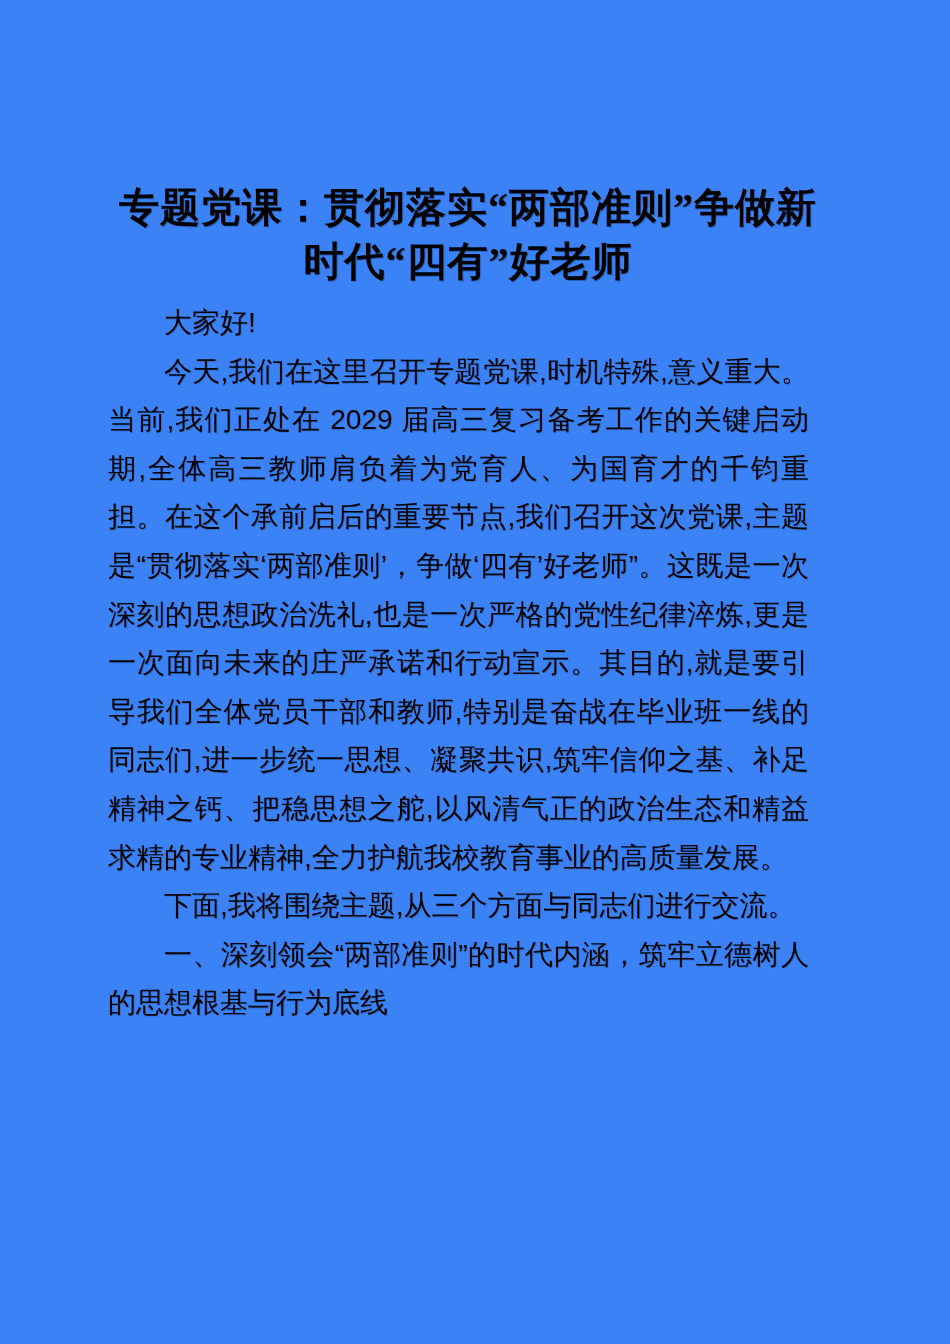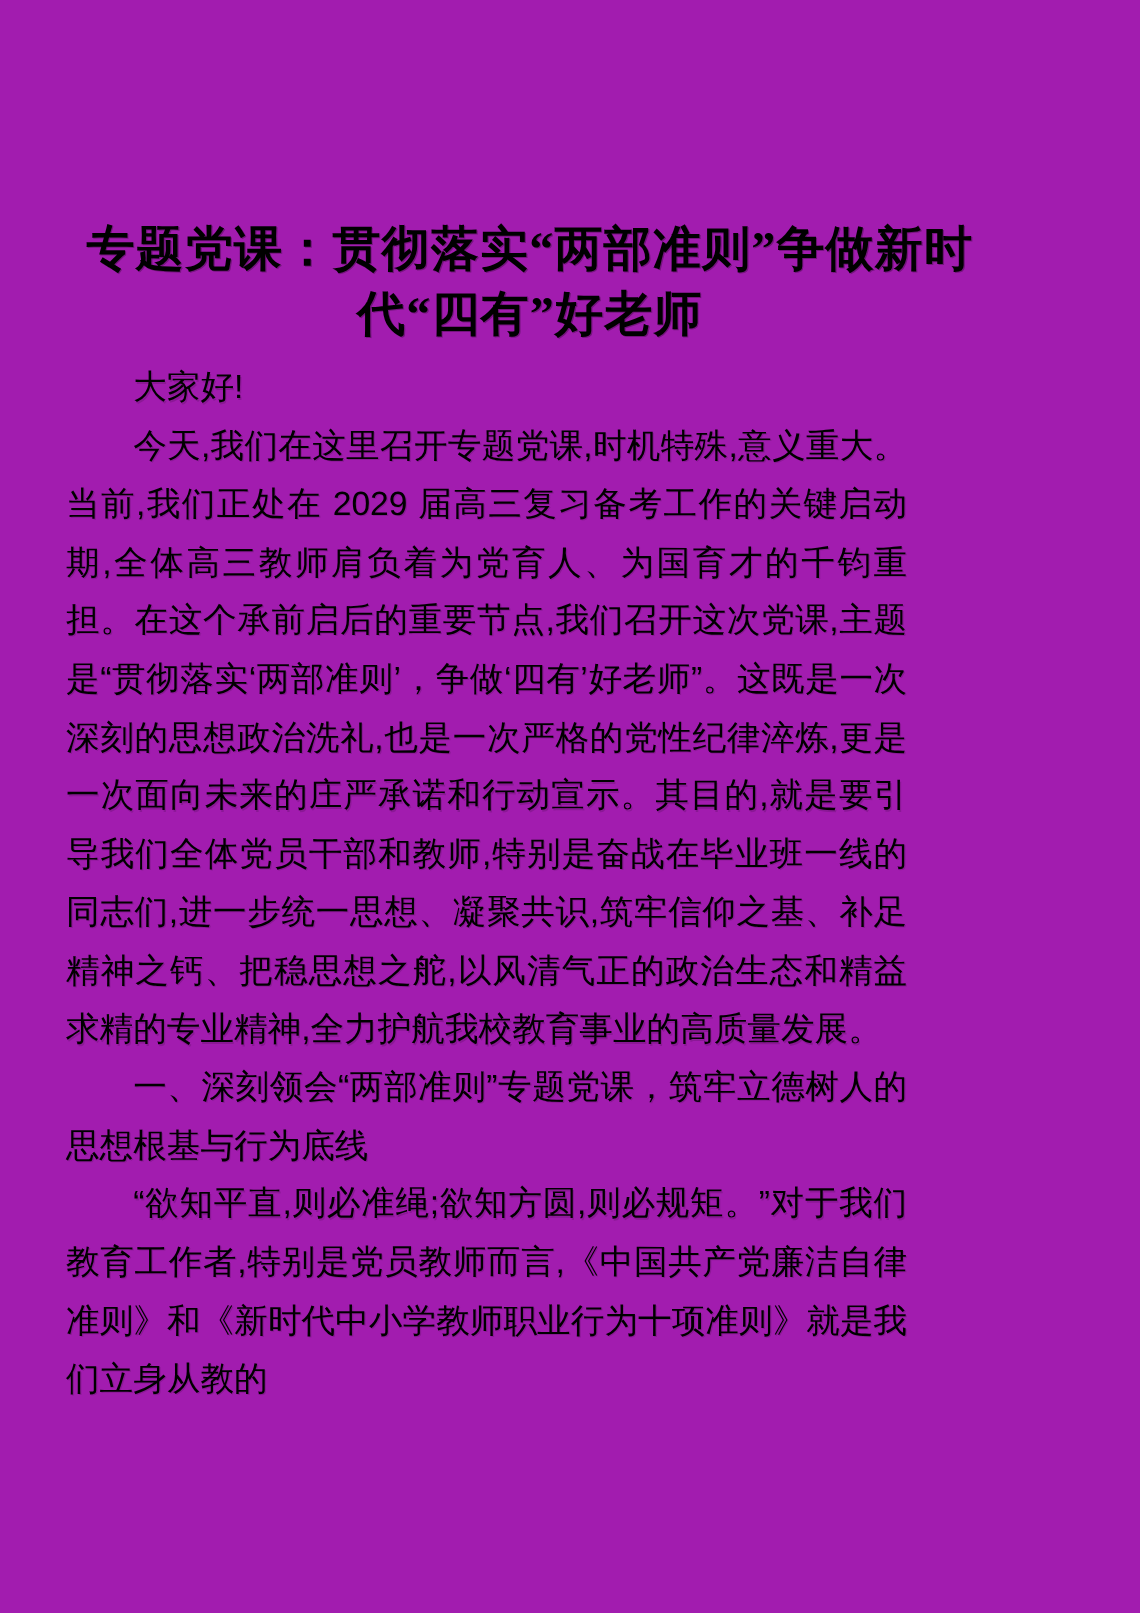--- a/index.html
+++ b/index.html
@@ -11,22 +11,22 @@
     width: 950px;
     height: 1344px;
     overflow: hidden;
     color: #000000;
     font-family: "Liberation Sans", sans-serif;
   }
   .page {
     box-sizing: border-box;
     width: 950px;
     height: 1344px;
-    padding: 181px 122px 0 55px;
-    background: #a21caf;
+    padding: 181px 122px 0 108px;
+    background: #3b82f6;
     overflow: hidden;
   }
   .doc-title {
     margin: 0 0 10px 0;
     font-family: "Liberation Serif", serif;
     font-weight: 700;
     font-size: 40px;
     line-height: 54px;
     text-align: center;
     letter-spacing: 1px;
@@ -49,16 +49,16 @@
   }
 </style>
 </head>
 <body>
 
 <div class="page">
   <h1 class="doc-title">专题党课：贯彻落实“两部准则”争做新时代“四有”好老师</h1>
   <div class="doc-body" id="doc-body">
       <p class="para">大家好!</p>
       <p class="para">今天,我们在这里召开专题党课,时机特殊,意义重大。当前,我们正处在 2029 届高三复习备考工作的关键启动期,全体高三教师肩负着为党育人、为国育才的千钧重担。在这个承前启后的重要节点,我们召开这次党课,主题是“贯彻落实‘两部准则’，争做‘四有’好老师”。这既是一次深刻的思想政治洗礼,也是一次严格的党性纪律淬炼,更是一次面向未来的庄严承诺和行动宣示。其目的,就是要引导我们全体党员干部和教师,特别是奋战在毕业班一线的同志们,进一步统一思想、凝聚共识,筑牢信仰之基、补足精神之钙、把稳思想之舵,以风清气正的政治生态和精益求精的专业精神,全力护航我校教育事业的高质量发展。</p>
-      <p class="para">一、深刻领会“两部准则”专题党课，筑牢立德树人的思想根基与行为底线</p>
-      <p class="para">“欲知平直,则必准绳;欲知方圆,则必规矩。”对于我们教育工作者,特别是党员教师而言,《中国共产党廉洁自律准则》和《新时代中小学教师职业行为十项准则》就是我们立身从教的</p>
+      <p class="para">下面,我将围绕主题,从三个方面与同志们进行交流。</p>
+      <p class="para">一、深刻领会“两部准则”的时代内涵，筑牢立德树人的思想根基与行为底线</p>
     </div>
 </div>
 
 </body></html>

